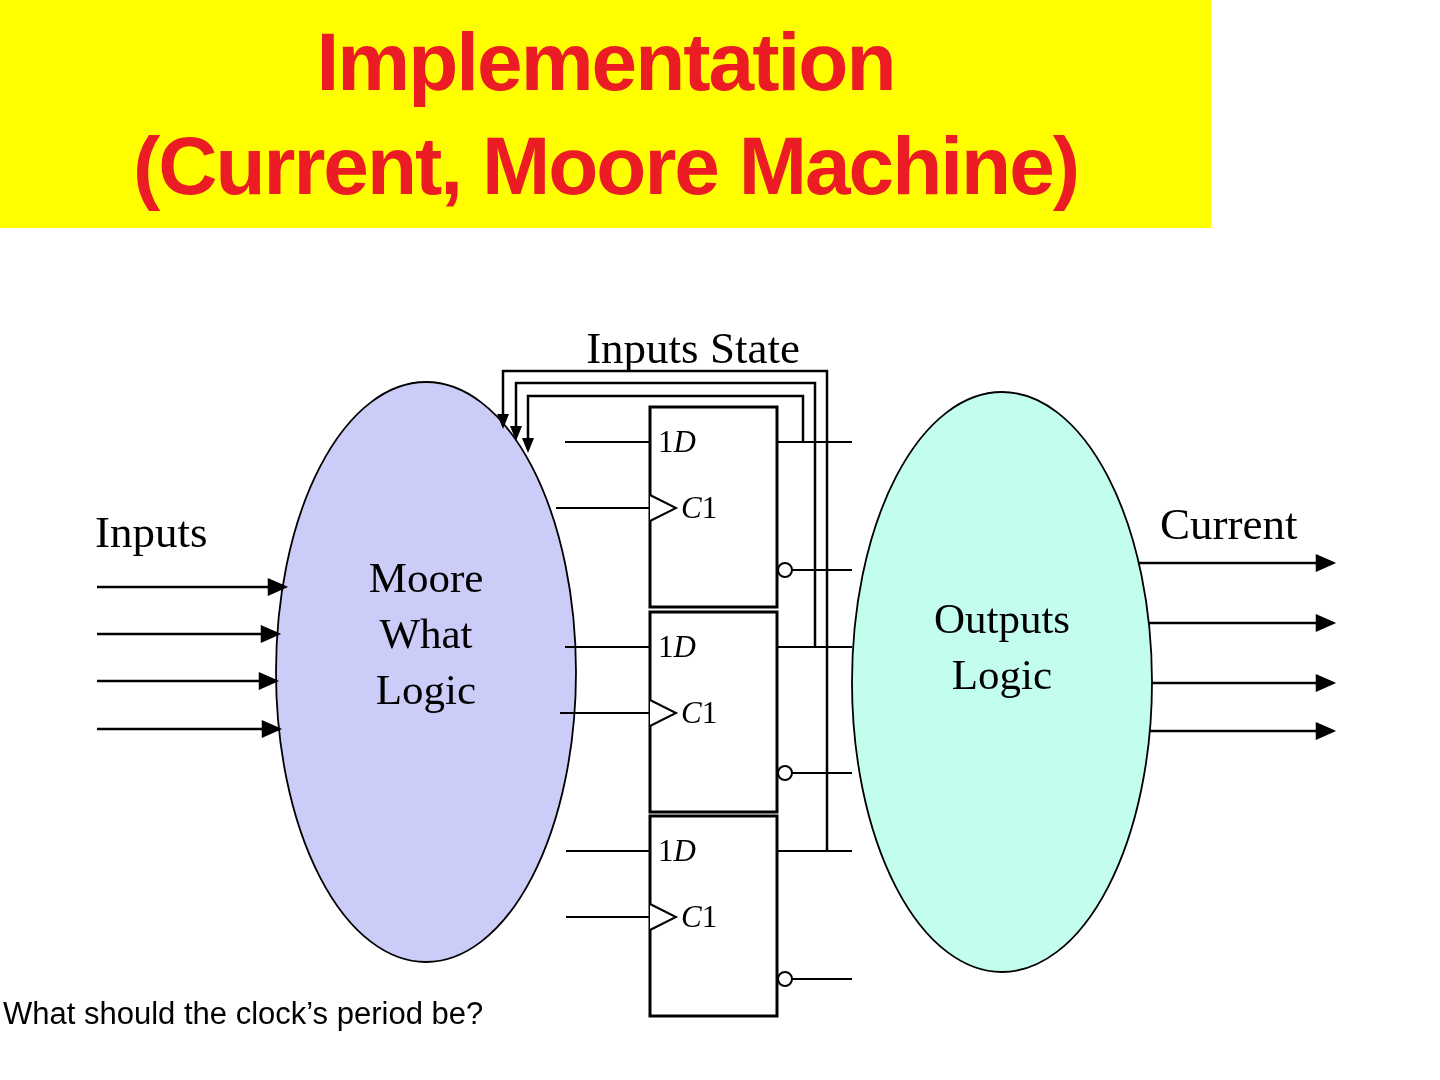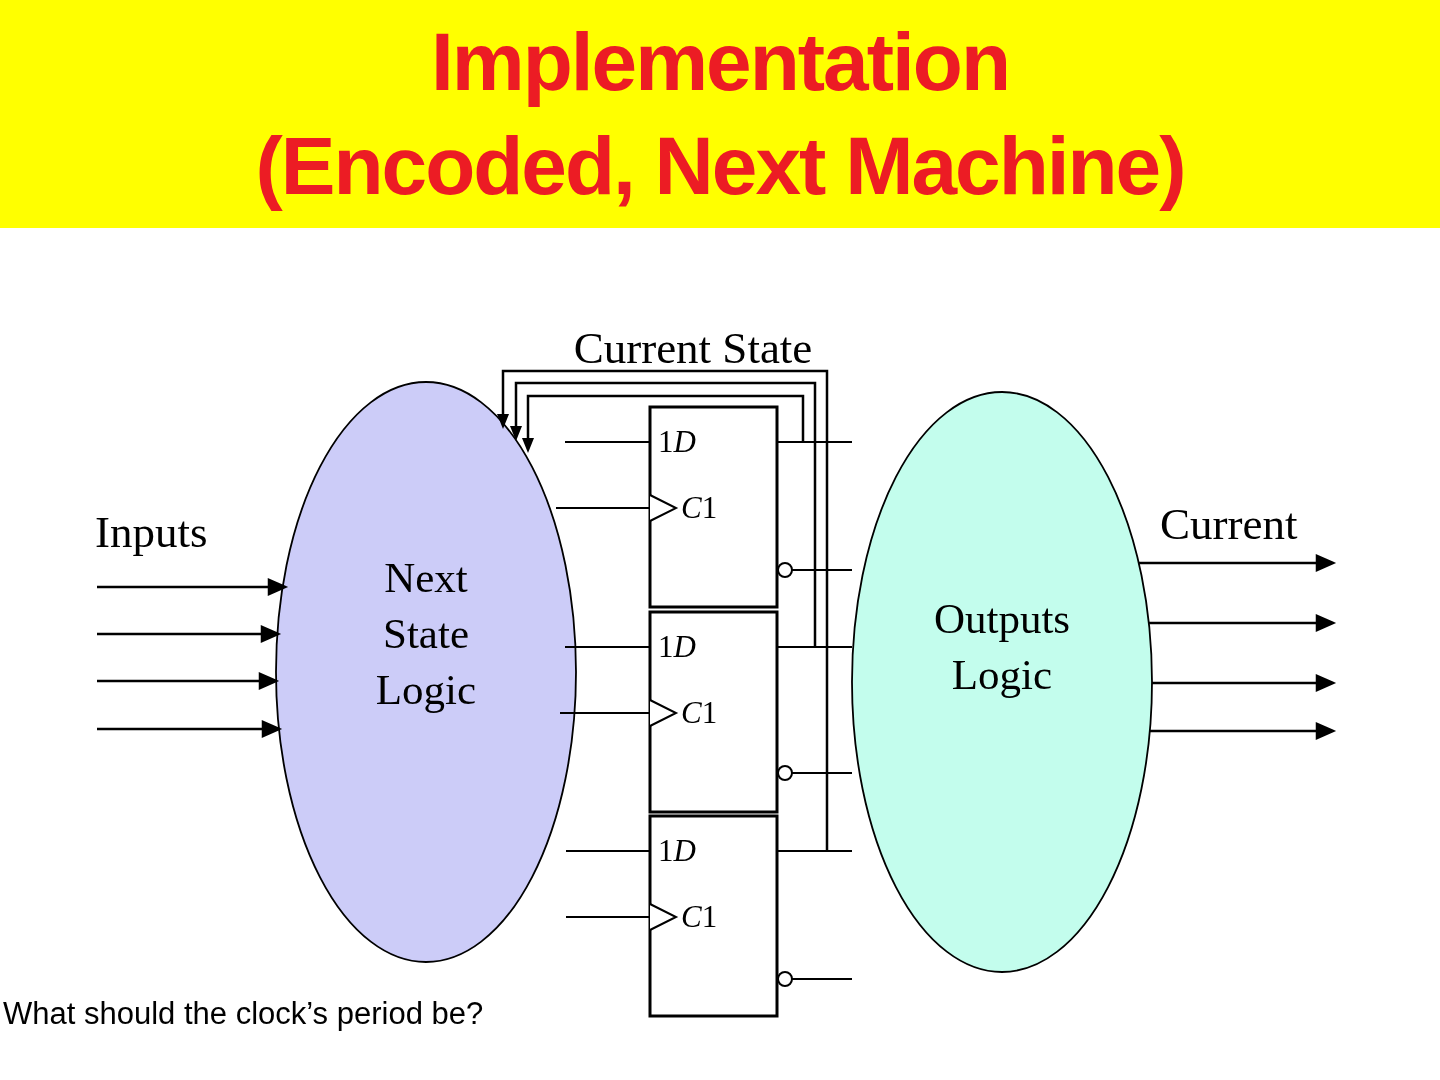--- a/index.html
+++ b/index.html
@@ -1,21 +1,21 @@
 <!DOCTYPE html>
 <html><head>
 <meta charset="utf-8">
 <style>
   * { margin: 0; padding: 0; box-sizing: border-box; }
   html, body { width: 1440px; height: 1080px; background: #ffffff; overflow: hidden; }
   body { position: relative; font-family: "Liberation Serif", serif; }
 
   
   .header-band {
-    position: absolute; left: 0; top: 0; width: 1440px; height: 228px;
+    position: absolute; left: 0; top: 0; width: 1211px; height: 228px;
     background: #FFFF00;
     display: flex; flex-direction: column; align-items: center; justify-content: center;
   }
   .title-line {
     font-family: "Liberation Sans", sans-serif;
     font-weight: bold;
     font-size: 82px;
     line-height: 104px;
     letter-spacing: -2px;
     color: #EC1C24;
@@ -51,21 +51,21 @@
     font-family: "Liberation Sans", sans-serif;
     font-size: 31px;
     left: 3px; top: 996px;
   }
 </style>
 </head>
 <body>
 
 <div class="header-band">
   <div class="title-line">Implementation</div>
-  <div class="title-line">(Encoded, Next Machine)</div>
+  <div class="title-line">(Current, Moore Machine)</div>
 </div>
 
 <svg class="diagram-svg" width="1440" height="1080" viewBox="0 0 1440 1080">
 
   <ellipse cx="426" cy="672" rx="150" ry="290" stroke="#000" stroke-width="1.8" fill="#CCCCF8"></ellipse>
   <ellipse cx="1002" cy="682" rx="150" ry="290" stroke="#000" stroke-width="1.8" fill="#C3FDED"></ellipse>
 
   <g stroke="#000" stroke-width="2.5" fill="#000">
     <line x1="97" y1="587" x2="271" y2="587"></line>
     <polygon points="285,587 269,580 269,594"></polygon>
@@ -126,26 +126,26 @@
     <line x1="566" y1="851" x2="650" y2="851" stroke-width="2"></line>
     <line x1="566" y1="917" x2="650" y2="917" stroke-width="2"></line>
     <rect x="650" y="816" width="127" height="200" fill="#fff" stroke-width="3"></rect>
     <polyline points="650,904 676,917 650,930" fill="#fff" stroke-width="2"></polyline>
     <line x1="777" y1="851" x2="852" y2="851" stroke-width="2"></line>
     <circle cx="785" cy="979" r="7" fill="#fff" stroke-width="2"></circle>
     <line x1="792" y1="979" x2="852" y2="979" stroke-width="2"></line>
   </g>
 </svg>
 
-<div class="lbl lbl-current-state">Current State</div>
+<div class="lbl lbl-current-state">Inputs State</div>
 <div class="lbl lbl-inputs">Inputs</div>
 <div class="lbl lbl-outputs">Current</div>
 
-<div class="lbl ellipse-line" style="left:426px; top:553px;">Next</div>
-<div class="lbl ellipse-line" style="left:426px; top:609px;">State</div>
+<div class="lbl ellipse-line" style="left:426px; top:553px;">Moore</div>
+<div class="lbl ellipse-line" style="left:426px; top:609px;">What</div>
 <div class="lbl ellipse-line" style="left:426px; top:665px;">Logic</div>
 
 <div class="lbl ellipse-line" style="left:1002px; top:594px;">Outputs</div>
 <div class="lbl ellipse-line" style="left:1002px; top:650px;">Logic</div>
 
 <div class="lbl ff-label" style="left:658px; top:426px;"><span>1</span><span class="it">D</span></div>
 <div class="lbl ff-label" style="left:681px; top:492px;"><span class="it">C</span><span>1</span></div>
 
 <div class="lbl ff-label" style="left:658px; top:631px;"><span>1</span><span class="it">D</span></div>
 <div class="lbl ff-label" style="left:681px; top:697px;"><span class="it">C</span><span>1</span></div>

